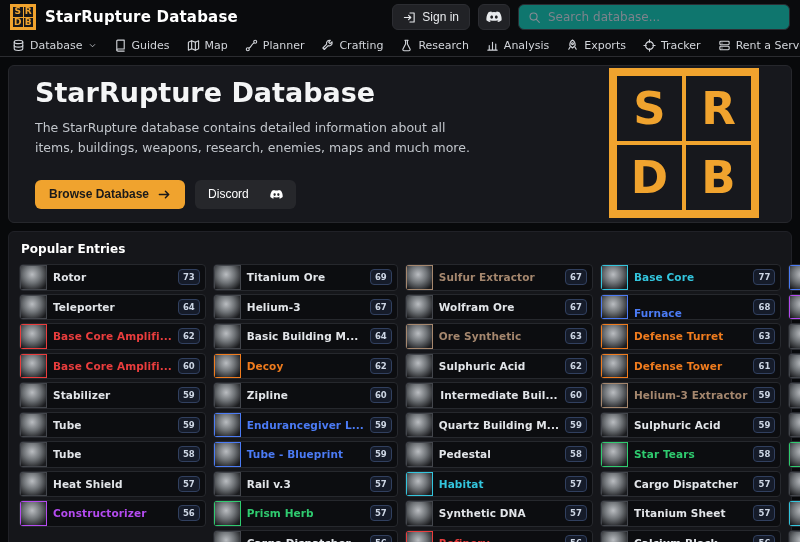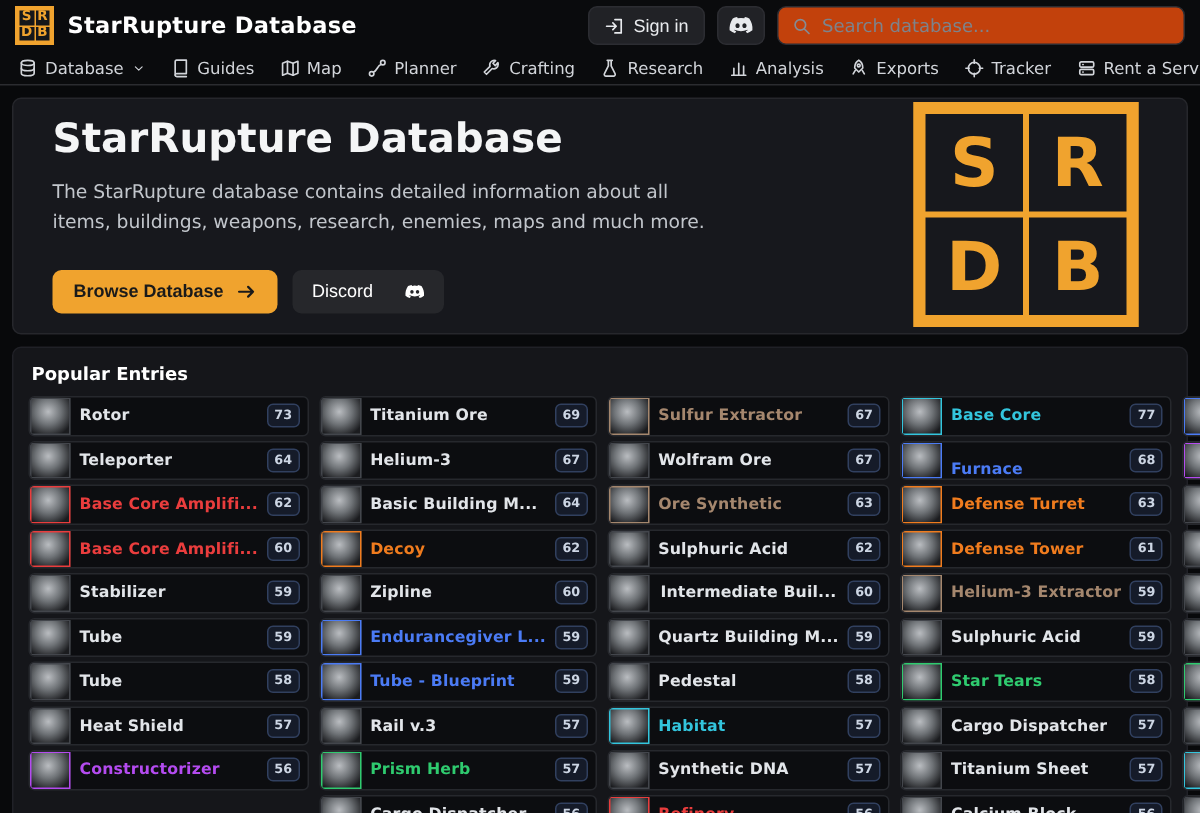--- a/index.html
+++ b/index.html
@@ -15,21 +15,21 @@
 
   
   .topbar { height:34px; display:flex; align-items:center; gap:9px; padding:0 10px; background:#0a0b0d; }
   .srdb-logo { display:grid; grid-template-columns:1fr 1fr; grid-template-rows:1fr 1fr; background:#f0a32e; border:3px solid #f0a32e; gap:1px; width:26px; height:26px; flex:none; }
   .srdb-logo .cell { background:#16171a; color:#f0a32e; display:flex; align-items:center; justify-content:center; font-weight:bold; font-size:9px; line-height:1; }
   .app-title { font-size:15px; font-weight:bold; color:#fff; letter-spacing:.2px; }
   .topbar-right { margin-left:auto; display:flex; align-items:center; gap:8px; }
   .btn-dark { display:inline-flex; align-items:center; gap:6px; background:#212226; border:1px solid #2c2d32; color:#e8eaed; font-size:12px; border-radius:6px; height:26px; padding:0 10px; cursor:pointer; }
   .btn-icon-only { width:32px; justify-content:center; padding:0; }
   .btn-icon-only svg { width:16px; height:12px; }
-  .searchbox { display:flex; align-items:center; gap:7px; width:272px; height:26px; background:#c2410c; border:1px solid #2b2d33; border-radius:6px; padding:0 9px; color:#858b94; }
+  .searchbox { display:flex; align-items:center; gap:7px; width:272px; height:26px; background:#0f766e; border:1px solid #2b2d33; border-radius:6px; padding:0 9px; color:#858b94; }
   .searchbox input { background:transparent; border:none; outline:none; color:#cfd3d9; font-size:12px; width:100%; font-family:inherit; }
   .searchbox input::placeholder { color:#7d838c; }
 
   
   .navbar { height:23px; display:flex; align-items:center; gap:17px; padding:0 12px; font-size:11px; color:#d2d5da; border-bottom:1px solid #2b2c30; background:#0a0b0d; }
   .nav-item { display:inline-flex; align-items:center; gap:5px; cursor:pointer; text-decoration:none; color:#d2d5da; white-space:nowrap; }
   .nav-item .chev svg { width:9px; height:9px; }
 
   
   .hero { margin:8px; background:#17181d; border:1px solid #26272c; border-radius:6px; padding:20px 26px 22px; display:flex; justify-content:space-between; align-items:center; height:158px; }

